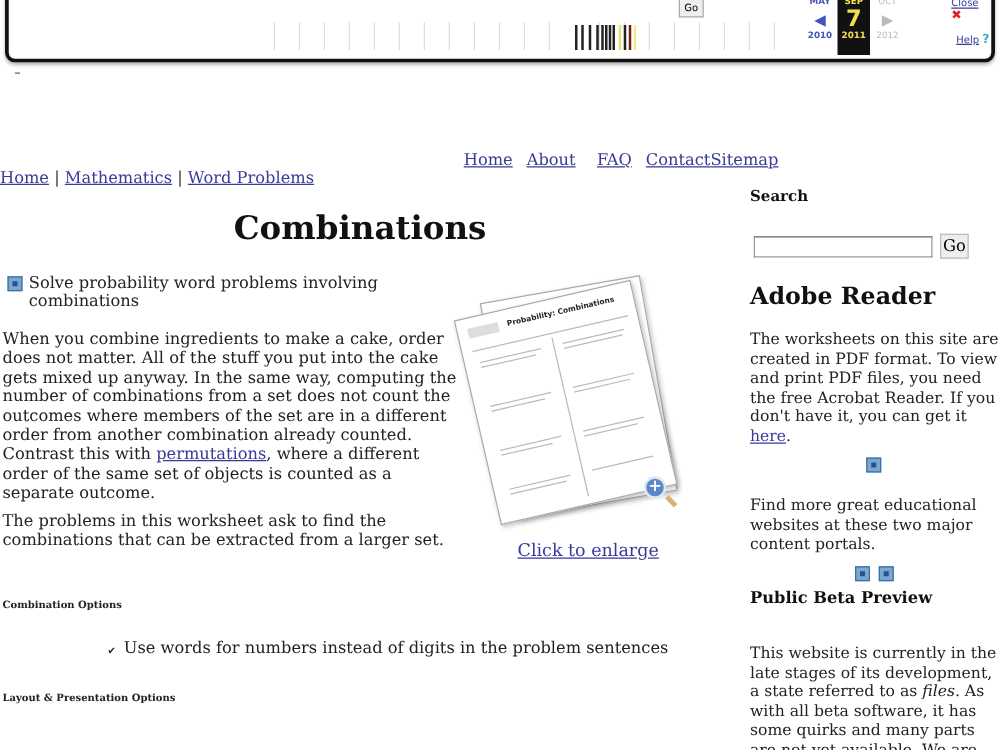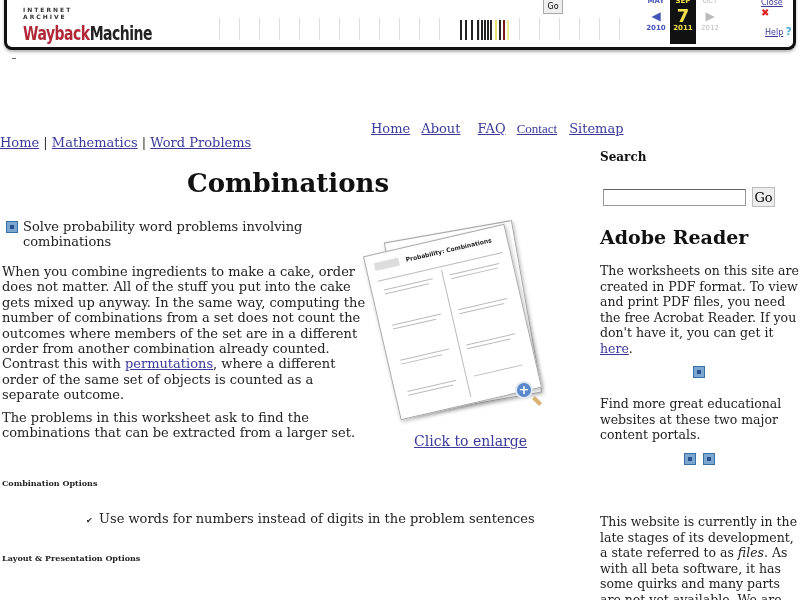--- a/index.html
+++ b/index.html
@@ -40,21 +40,21 @@
   .wb-cal .arrow { font-size: 12px; line-height: 18px; margin-top: 2px; }
   .wb-close { position: absolute; left: 754px; top: 4px; font-family: "DejaVu Sans", sans-serif; font-size: 8px; }
   .wb-close .x { color: #dd2222; font-weight: bold; font-size: 10px; }
   .wb-help { position: absolute; left: 758px; top: 32px; font-family: "DejaVu Sans", sans-serif; font-size: 8px; }
   .wb-help .q { color: #44aacc; font-weight: bold; font-size: 10px; }
   .dash { position: absolute; left: 12px; top: 58px; width: 4px; height: 1px; background: #666; }
 
   
   .top-nav { position: absolute; left: 371px; top: 121px; font-size: 13px; }
   .top-nav a { margin-right: 7px; }
-  .top-nav a.nomarg { margin-right: 12px; font-family: Liberation Serif, serif; }
+  .top-nav a.nomarg { margin-right: 0; }
 
   .breadcrumb { position: absolute; left: 0; top: 135px; font-size: 13px; }
   .breadcrumb .sep { color: #333; }
 
   h1.title { position: absolute; left: 187px; top: 168px; font-size: 26px; font-weight: bold; color: #111; }
 
   .summary { position: absolute; left: 6px; top: 219px; width: 360px; font-size: 13px; line-height: 15px; }
   .summary .ico { position: absolute; left: 0; top: 2px; width: 12px; height: 12px; background: #7aa6d0; border: 1px solid #3a6fa8; }
   .summary .ico::after { content: ""; position: absolute; left: 3px; top: 3px; width: 4px; height: 4px; background: #2a4f8a; }
   .summary .txt { margin-left: 17px; display: block; }
@@ -96,24 +96,20 @@
   .sb-t2 { top: 246px; }
   .sb-t3 { top: 334px; }
   .sm-ico { position: absolute; width: 12px; height: 12px; background: #7aa6d0; border: 1px solid #3a6fa8; }
   .sm-ico::after { content: ""; position: absolute; left: 3px; top: 3px; width: 4px; height: 4px; background: #2a4f8a; }
   .sb-beta { position: absolute; top: 321px; font-size: 13px; font-weight: bold; color: #111; }
 </style>
 </head>
 <body>
 
 <div class="wb-bar">
-  <div class="wb-logo">
-    <div class="ia">INTERNET ARCHIVE</div>
-    <div class="wm"><span style="color:#b02838">Wayback</span><span>Machine</span></div>
-  </div>
   <button class="wb-go">Go</button>
   <div class="wb-timeline">
     <div class="tick" style="left:4px"></div>
     <div class="tick" style="left:24px"></div>
     <div class="tick" style="left:44px"></div>
     <div class="tick" style="left:64px"></div>
     <div class="tick" style="left:84px"></div>
     <div class="tick" style="left:104px"></div>
     <div class="tick" style="left:124px"></div>
     <div class="tick" style="left:144px"></div>
@@ -247,14 +243,15 @@
   <div class="sb-search">
     <input type="text" value="" style="">
     <button>Go</button>
   </div>
   <div class="sb-adobe">Adobe Reader</div>
   <p class="sb-text sb-t1"><span>The worksheets on this site are created in PDF format. To view and print PDF files, you need the free Acrobat Reader. If you don't have it, you can get it </span><a href="#">here</a><span>.</span></p>
   <span class="sm-ico" style="left:93px;top:216px"></span>
   <p class="sb-text sb-t2">Find more great educational websites at these two major content portals.</p>
   <span class="sm-ico" style="left:84px;top:303px"></span>
   <span class="sm-ico" style="left:103px;top:303px"></span>
+  <div class="sb-beta">Public Beta Preview</div>
   <p class="sb-text sb-t3" style="top:364px"><span>This website is currently in the late stages of its development, a state referred to as </span><em>files</em><span>. As with all beta software, it has some quirks and many parts are not yet available. We are working hard to finalize the</span></p>
 </div>
 
 </body></html>

